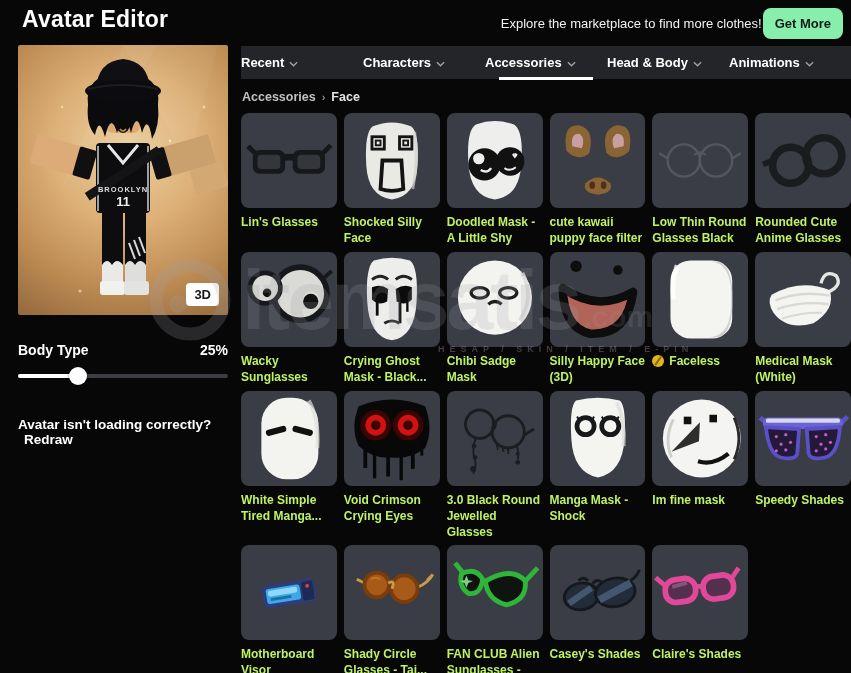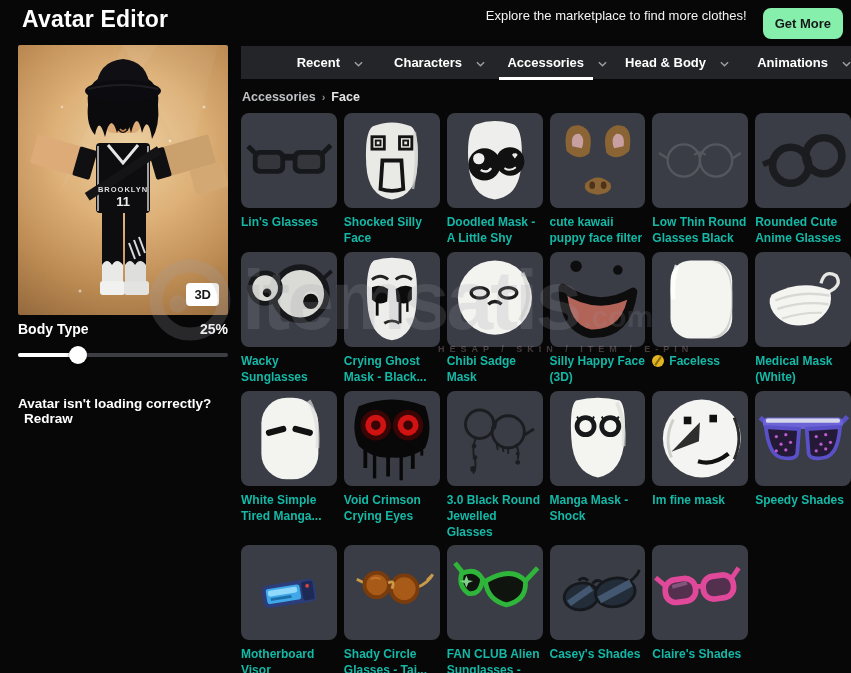--- a/index.html
+++ b/index.html
@@ -5,66 +5,66 @@
   * { margin:0; padding:0; box-sizing:border-box; }
   html,body { width:851px; height:673px; }
   body {
     background:#070708; color:#fff;
     font-family:"Liberation Sans", sans-serif;
     overflow:hidden; position:relative;
   }
   
   .header { display:flex; align-items:flex-start; padding:6px 8px 0 22px; height:44px; }
   .page-title { font-size:23px; font-weight:800; letter-spacing:.2px; flex:1; }
-  .header-right { display:flex; gap:16px; padding-top:2px;margin-left:24px; }
+  .header-right { display:flex; align-items:center; gap:1px; padding-top:2px;margin-left:24px; }
   .promo-text { font-size:13px; font-weight:400; color:#f2f2f2; }
   .get-more-btn {
     background:#86efac; color:#17181a; font-weight:700; font-size:13px;
     border:none; border-radius:8px; padding:8px 12px; cursor:pointer;
     font-family:"Liberation Sans", sans-serif;
   }
   
   .main { display:flex; padding-left:18px; margin-top:1px; }
   .left-col { width:210px; flex:0 0 210px; }
   .right-col { flex:1; margin-left:13px; margin-right:0; }
   
   .preview {
     width:210px; height:270px; position:relative; border-radius:2px; overflow:hidden;
     background:radial-gradient(circle at 52% 38%, #ecd0a2 0%, #ddb077 38%, #bb8a52 72%, #93683c 100%);
   }
   .preview svg { position:absolute; inset:0; }
   .badge-3d {
     position:absolute; right:9px; bottom:9px; background:#fff; color:#17181a;
     font-size:13px; font-weight:700; padding:4px 8px; border-radius:4px; cursor:pointer;
   }
-  .bodytype-row { display:flex; justify-content:space-between; align-items:center; margin-top:6px; }
+  .bodytype-row { display:flex; justify-content:space-between; align-items:center; margin-top:27px; }
   .bodytype-label, .bodytype-value { font-size:14px; font-weight:700; color:#fff; }
   .slider { position:relative; height:18px; margin-top:9px; cursor:pointer; }
   .slider-track { position:absolute; top:7px; left:0; right:0; height:4px; border-radius:2px; background:#3c3e44; }
   .slider-fill { position:absolute; top:7px; left:0; height:4px; border-radius:2px; background:#fff; }
   .slider-thumb { position:absolute; top:0; width:18px; height:18px; border-radius:50%; background:#fff; box-shadow:0 1px 3px rgba(0,0,0,.5); }
   .redraw-row { margin-top:32px; font-size:13.5px; font-weight:700; color:#fff; }
   .redraw-link { color:#fff; cursor:pointer; margin-left:6px; text-decoration:none; }
   
   .tabbar { background:#232528; height:33px; display:flex; margin-top:1px; }
-  .tab { flex:1; display:flex; align-items:center; justify-content:flex-end; gap:14px;
+  .tab { flex:1; display:flex; align-items:center; justify-content:flex-start; gap:5px;
          font-size:13px; font-weight:700; color:#fff; cursor:pointer; position:relative; }
   .tab .chev { width:9px; height:6px; margin-top:2px; }
   .tab.active::after { content:""; position:absolute; left:14px; right:14px; bottom:-1px; height:3px; background:#fff; }
   
   .breadcrumb { margin:11px 0 9px 1px; font-size:12.5px; font-weight:600; color:#bfc1c4; display:flex; gap:6px; align-items:center; }
   .breadcrumb .crumb-parent { cursor:pointer; }
   .breadcrumb .sep { color:#8d9093; font-size:11px; }
   .breadcrumb .crumb-current { color:#e5e5e5; }
   
   .grid { display:grid; grid-template-columns:repeat(6,1fr); column-gap:7px; row-gap:5px; }
   .card { cursor:pointer; }
   .tile { height:95px; background:#3a3d45; border-radius:8px; overflow:hidden; }
   .tile svg { width:100%; height:100%; display:block; }
-  .card-label { font-size:12px; font-weight:700; line-height:16px; padding-top:6px; min-height:39px; color:#14b8a6; display:flex; gap:5px; align-items:flex-start; }
+  .card-label { font-size:12px; font-weight:700; line-height:16px; padding-top:6px; min-height:39px; color:#bef264; display:flex; gap:5px; align-items:flex-start; }
   .coin {
     flex:0 0 12px; width:12px; height:12px; margin-top:2px; border-radius:50%;
     background:#e3b422; position:relative; overflow:hidden;
   }
   .coin::after { content:""; position:absolute; left:5px; top:1px; width:2px; height:10px; background:#8a6a08; transform:rotate(35deg); }
   
   .watermark { position:absolute; left:148px; top:258px; width:703px; height:110px; pointer-events:none; z-index:6; }
   .wm-row { display:flex; align-items:center; }
   .wm-logo { width:84px; height:84px; flex:0 0 84px; margin-right:10px; }
   .wm-text { font-size:84px; font-weight:800; letter-spacing:-3px; color:rgba(158,158,168,.20); line-height:84px;text-align:right; }

